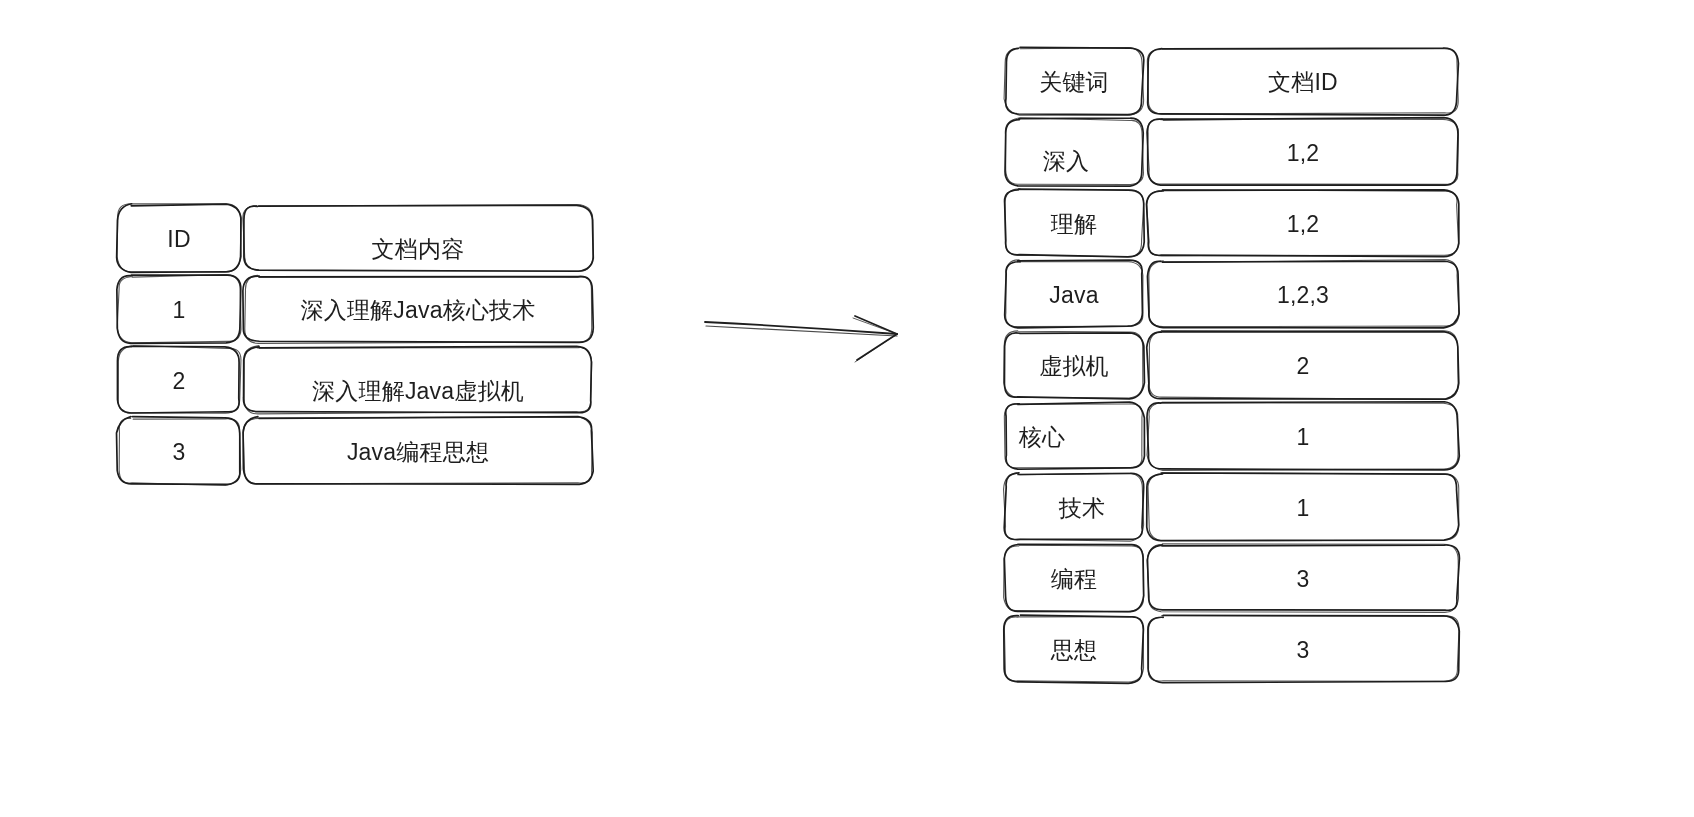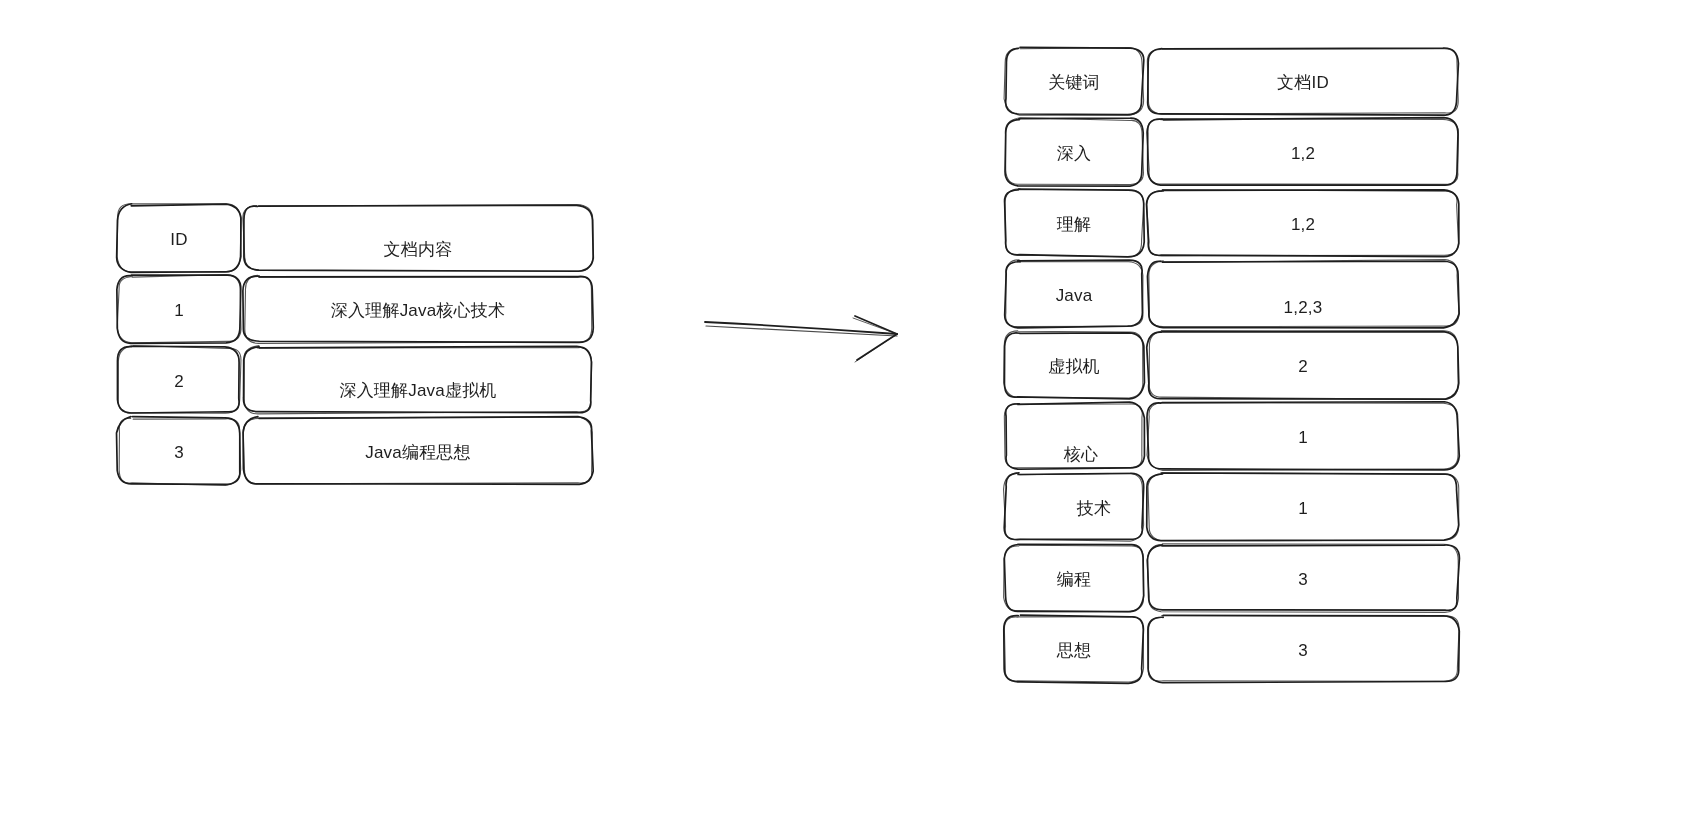--- a/index.html
+++ b/index.html
@@ -33,21 +33,21 @@
     pointer-events: none;
   }
 
   .cell-label {
     position: absolute;
     display: flex;
     align-items: center;
     justify-content: center;
     text-align: center;
     white-space: nowrap;
-    font-size: 17px;
+    font-size: 23px;
     line-height: 1.2;
     color: #1e1e1e;
     letter-spacing: 0.2px;
   }
 
   .table-group {
     position: absolute;
   }
 </style>
 </head>
@@ -209,36 +209,36 @@
     <div class="cell-label" style="left:244px;top:347px;width:348px;height:89px;">深入理解Java虚拟机</div>
 
     <div class="cell-label" style="left:118px;top:418px;width:122px;height:70px;">3</div>
     <div class="cell-label" style="left:244px;top:418px;width:348px;height:70px;">Java编程思想</div>
   </div>
 
   <div class="table-group">
     <div class="cell-label" style="left:1005px;top:48px;width:138px;height:70px;">关键词</div>
     <div class="cell-label" style="left:1148px;top:48px;width:310px;height:70px;border-radius:29px;">文档ID</div>
 
-    <div class="cell-label" style="left:1005px;top:119px;width:122px;height:70px;padding-left:8px;">深入</div>
+    <div class="cell-label" style="left:1005px;top:127px;width:122px;height:70px;">深入</div>
     <div class="cell-label" style="left:1148px;top:119px;width:310px;height:70px;">1,2</div>
 
     <div class="cell-label" style="left:1005px;top:190px;width:138px;height:70px;">理解</div>
     <div class="cell-label" style="left:1148px;top:190px;width:310px;height:70px;">1,2</div>
 
     <div class="cell-label" style="left:1005px;top:261px;width:138px;height:70px;">Java</div>
-    <div class="cell-label" style="left:1148px;top:261px;width:310px;height:70px;margin-top:12px;">1,2,3</div>
+    <div class="cell-label" style="left:1148px;top:261px;width:310px;height:70px;">1,2,3</div>
 
     <div class="cell-label" style="left:1005px;top:332px;width:138px;height:70px;">虚拟机</div>
     <div class="cell-label" style="left:1148px;top:332px;width:310px;height:70px;">2</div>
 
-    <div class="cell-label" style="left:1023px;top:403px;width:116px;height:70px;margin-top:17px;">核心</div>
+    <div class="cell-label" style="left:984px;top:403px;width:116px;height:70px;">核心</div>
     <div class="cell-label" style="left:1148px;top:403px;width:310px;height:70px;">1</div>
 
-    <div class="cell-label" style="left:1005px;top:474px;width:154px;height:70px;padding-left:12px;">技术</div>
+    <div class="cell-label" style="left:1005px;top:474px;width:154px;height:70px;">技术</div>
     <div class="cell-label" style="left:1148px;top:474px;width:310px;height:70px;">1</div>
 
     <div class="cell-label" style="left:1005px;top:545px;width:138px;height:70px;">编程</div>
     <div class="cell-label" style="left:1148px;top:545px;width:310px;height:70px;">3</div>
 
     <div class="cell-label" style="left:1005px;top:616px;width:138px;height:70px;text-align:center;">思想</div>
     <div class="cell-label" style="left:1148px;top:616px;width:310px;height:70px;">3</div>
   </div>
 
 </div>

